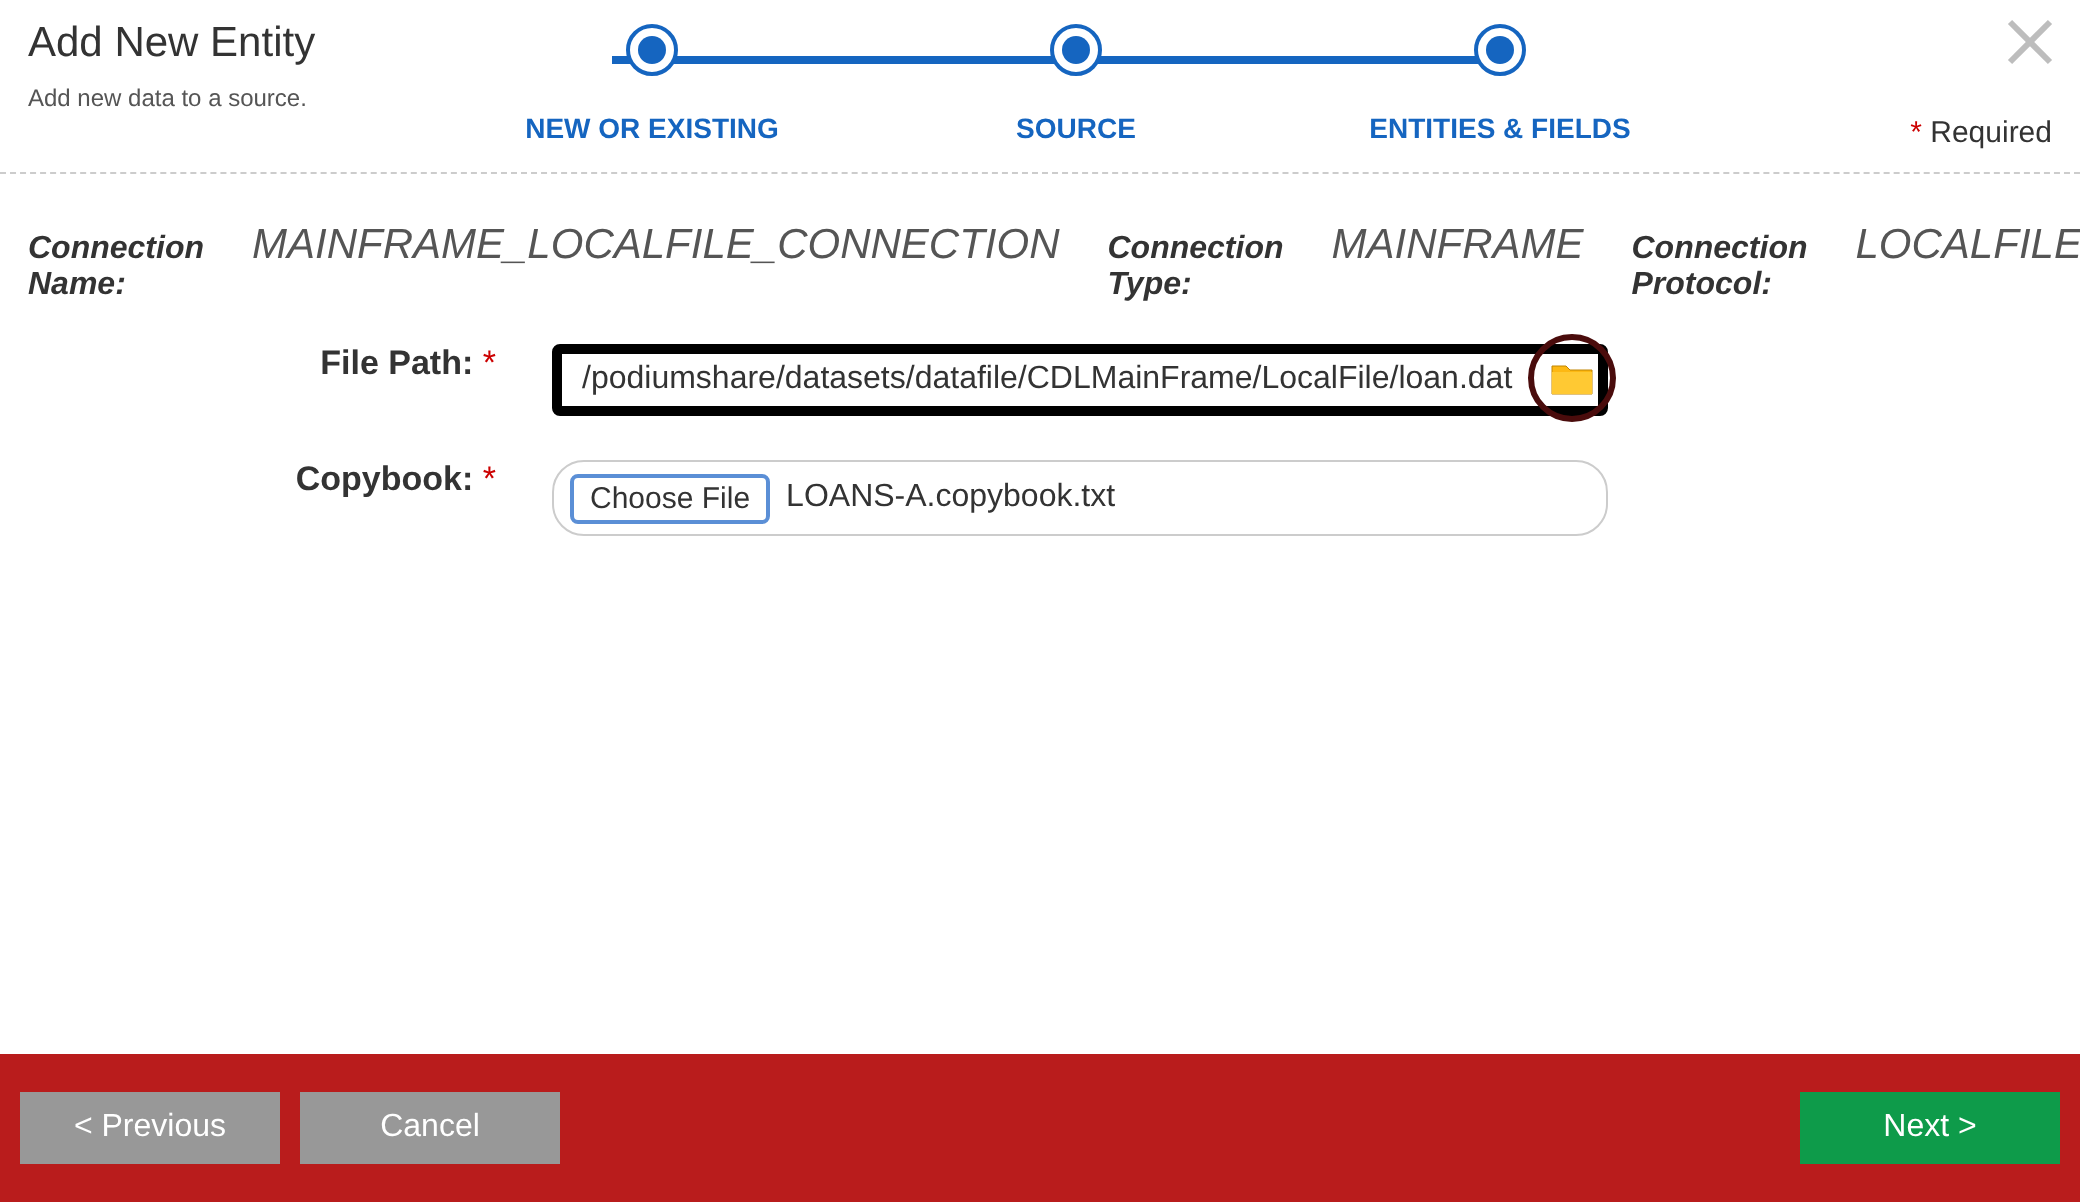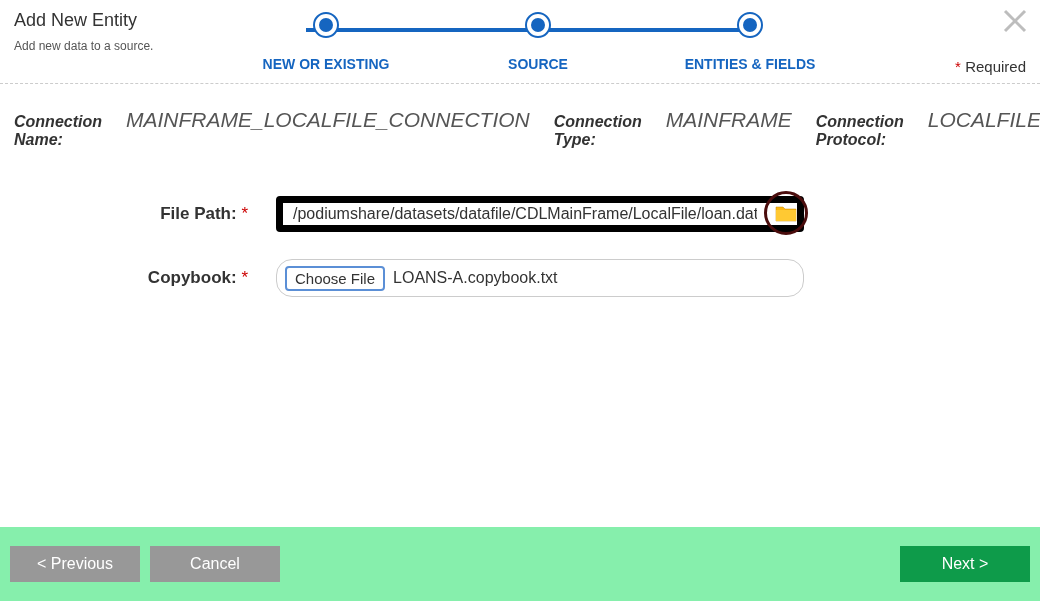--- a/index.html
+++ b/index.html
@@ -9,21 +9,21 @@
     width: 1040px;
     height: 601px;
     position: relative;
     overflow: hidden;
   }
   .header-area {
     padding: 10px 14px 0 14px;
     position: relative;
   }
   .title {
-    font-size: 18px;
+    font-size: 21px;
     color: #333;
     font-weight: 400;
     margin-bottom: 8px;
   }
   .subtitle {
     font-size: 12px;
     color: #555;
   }
   .close-x {
     position: absolute;
@@ -103,37 +103,35 @@
     font-size: 16px;
     font-style: italic;
   }
   .info-label { font-weight: 700; color: #333; }
   .info-value { color: #555; font-size: 21px; }
   .form-area {
     padding: 20px 0 0 0;
   }
   .form-row {
     display: flex;
-    align-items: center;
     margin-bottom: 22px;
-    margin-top: 27px;
   }
   .form-label {
     width: 256px;
     text-align: right;
     padding-right: 8px;
     font-size: 17px;
     font-weight: 700;
     color: #333;
   }
   .form-label .star { color: #c00; font-weight: 400; }
   .text-input {
     width: 528px;
     height: 36px;
-    border: 7px solid #000000;
+    border: 5px solid #000000;
     border-radius: 4px;
     padding: 0 40px 0 10px;
     font-size: 16px;
     color: #333;
   }
   .input-wrap { position: relative; display: inline-block; }
   .folder-icon-wrap {
     position: absolute;
     right: -4px;
     top: -5px;
@@ -174,21 +172,21 @@
   .chosen-file {
     font-size: 16px;
     color: #333;
   }
   .footer {
     position: absolute;
     bottom: 0;
     left: 0;
     right: 0;
     height: 74px;
-    background: #86efac;
+    background: #b91c1c;
     display: flex;
     align-items: center;
     padding: 0 10px;
   }
   .btn {
     height: 36px;
     border: none;
     font-size: 16px;
     cursor: pointer;
     padding: 0 20px;

